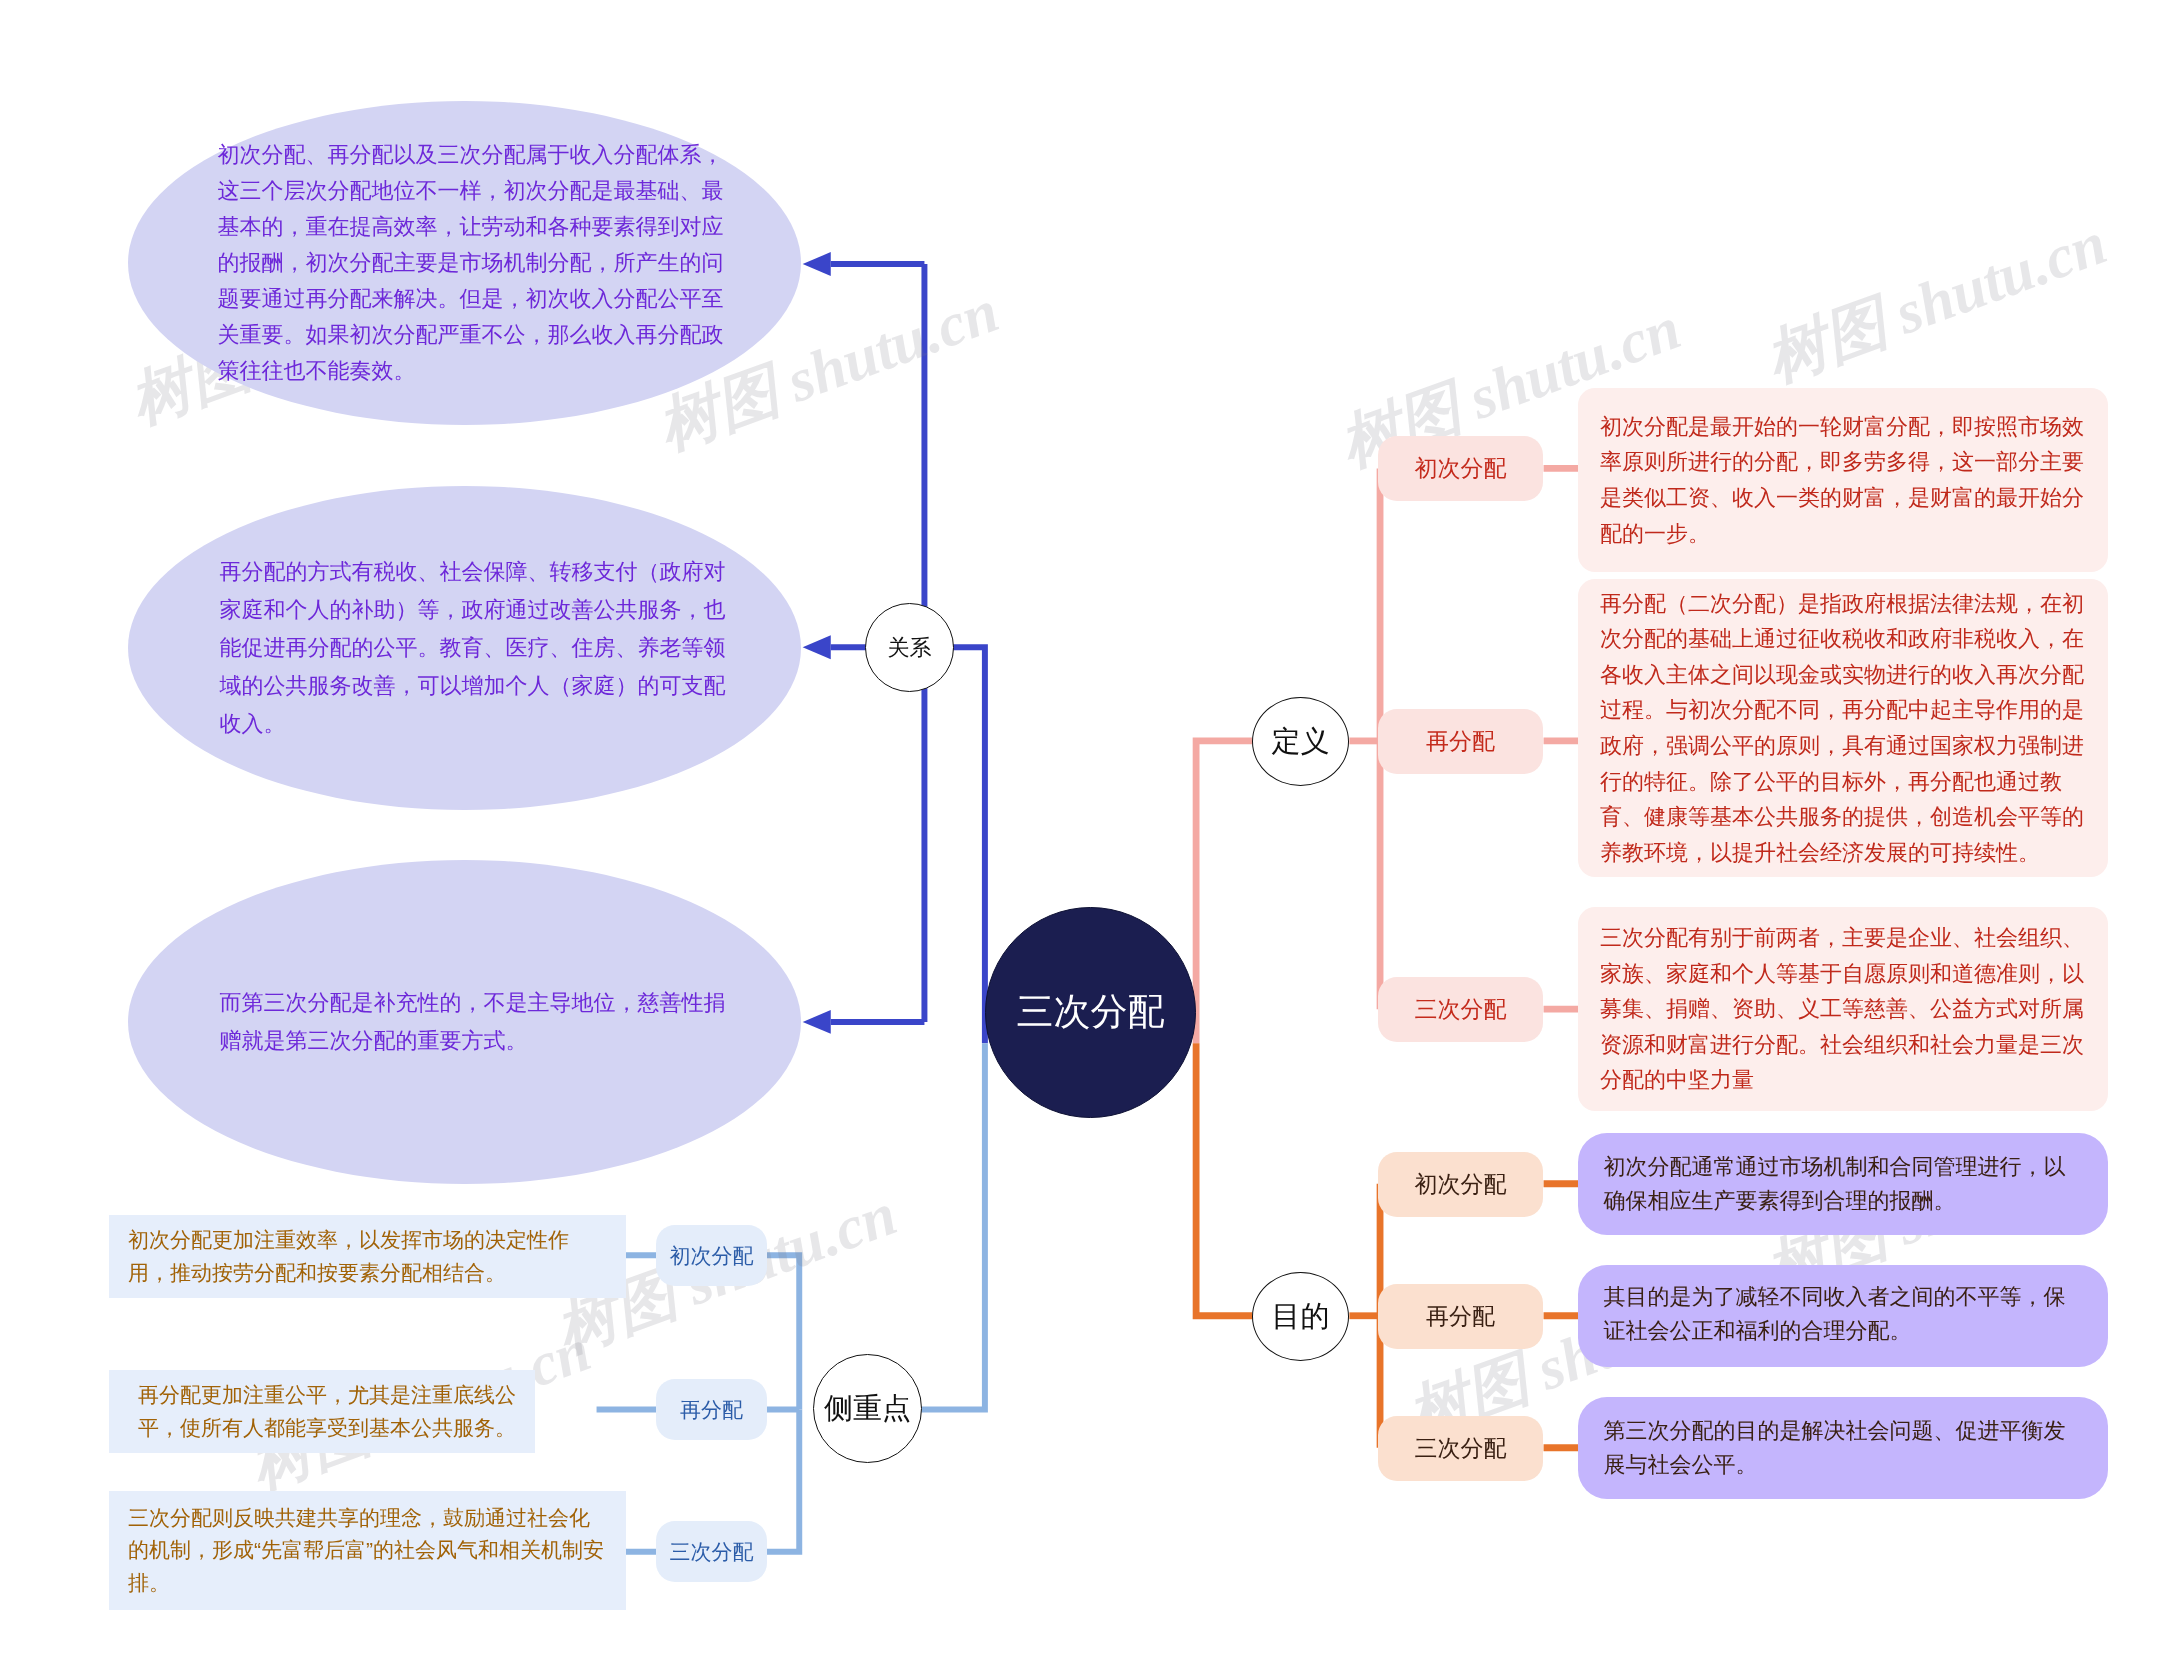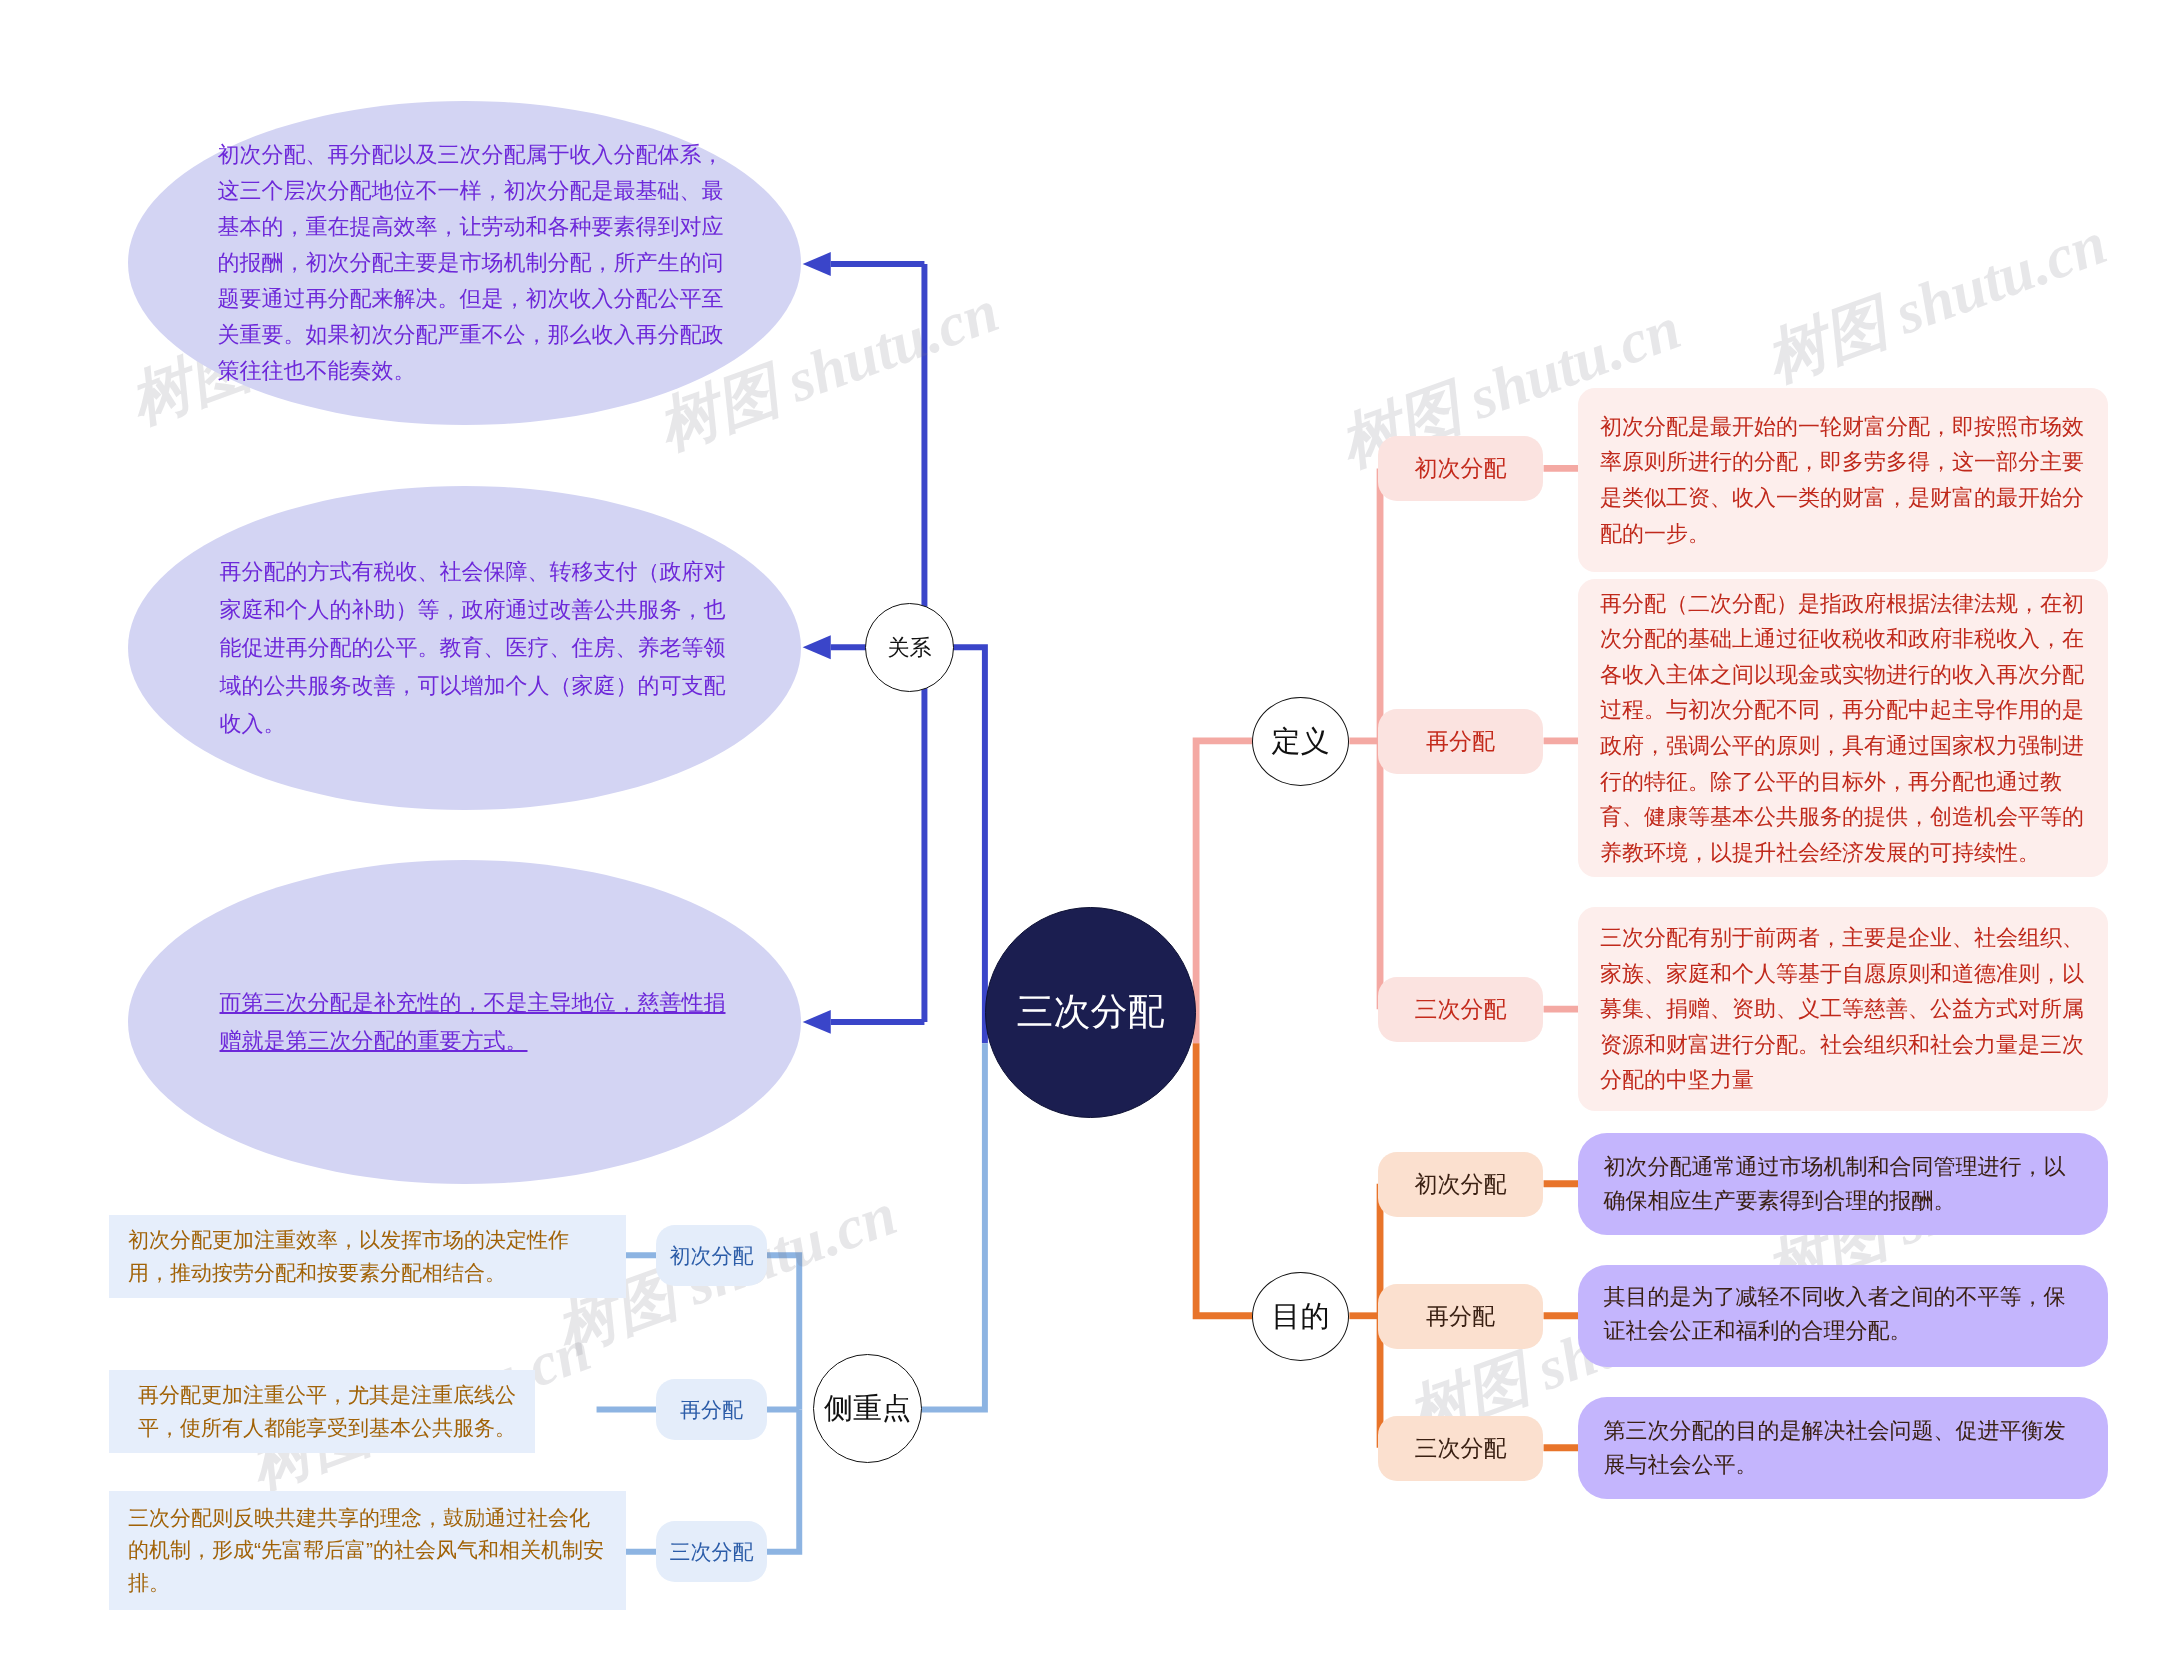--- a/index.html
+++ b/index.html
@@ -164,21 +164,21 @@
 
   <div class="ellipse" style="left:128px;top:101px;width:673px;height:324px;">
     <span style="font-size:22px;line-height:1.63;width:511px;padding-left:17px;">初次分配、再分配以及三次分配属于收入分配体系，这三个层次分配地位不一样，初次分配是最基础、最基本的，重在提高效率，让劳动和各种要素得到对应的报酬，初次分配主要是市场机制分配，所产生的问题要通过再分配来解决。但是，初次收入分配公平至关重要。如果初次分配严重不公，那么收入再分配政策往往也不能奏效。</span>
   </div>
 
   <div class="ellipse" style="left:128px;top:486px;width:673px;height:324px;">
     <span style="font-size:22px;line-height:1.72;width:511px;padding-left:21px;">再分配的方式有税收、社会保障、转移支付（政府对家庭和个人的补助）等，政府通过改善公共服务，也能促进再分配的公平。教育、医疗、住房、养老等领域的公共服务改善，可以增加个人（家庭）的可支配收入。</span>
   </div>
 
   <div class="ellipse" style="left:128px;top:860px;width:673px;height:324px;">
-    <span style="font-size:22px;line-height:1.72;width:511px;padding-left:21px;text-decoration:underline;">而第三次分配是补充性的，不是主导地位，慈善性捐赠就是第三次分配的重要方式。</span>
+    <span style="font-size:22px;line-height:1.72;width:511px;padding-left:21px;">而第三次分配是补充性的，不是主导地位，慈善性捐赠就是第三次分配的重要方式。</span>
   </div>
 
   <div class="hub" style="left:813px;top:1354px;width:109px;height:109px;font-size:29px;">
     <span>侧重点</span>
   </div>
 
   <div class="pill blue" style="left:656px;top:1225px;width:111px;height:61px;font-size:21px;">
     <span>初次分配</span>
   </div>
   <div class="pill blue" style="left:656px;top:1379px;width:111px;height:61px;font-size:21px;">

